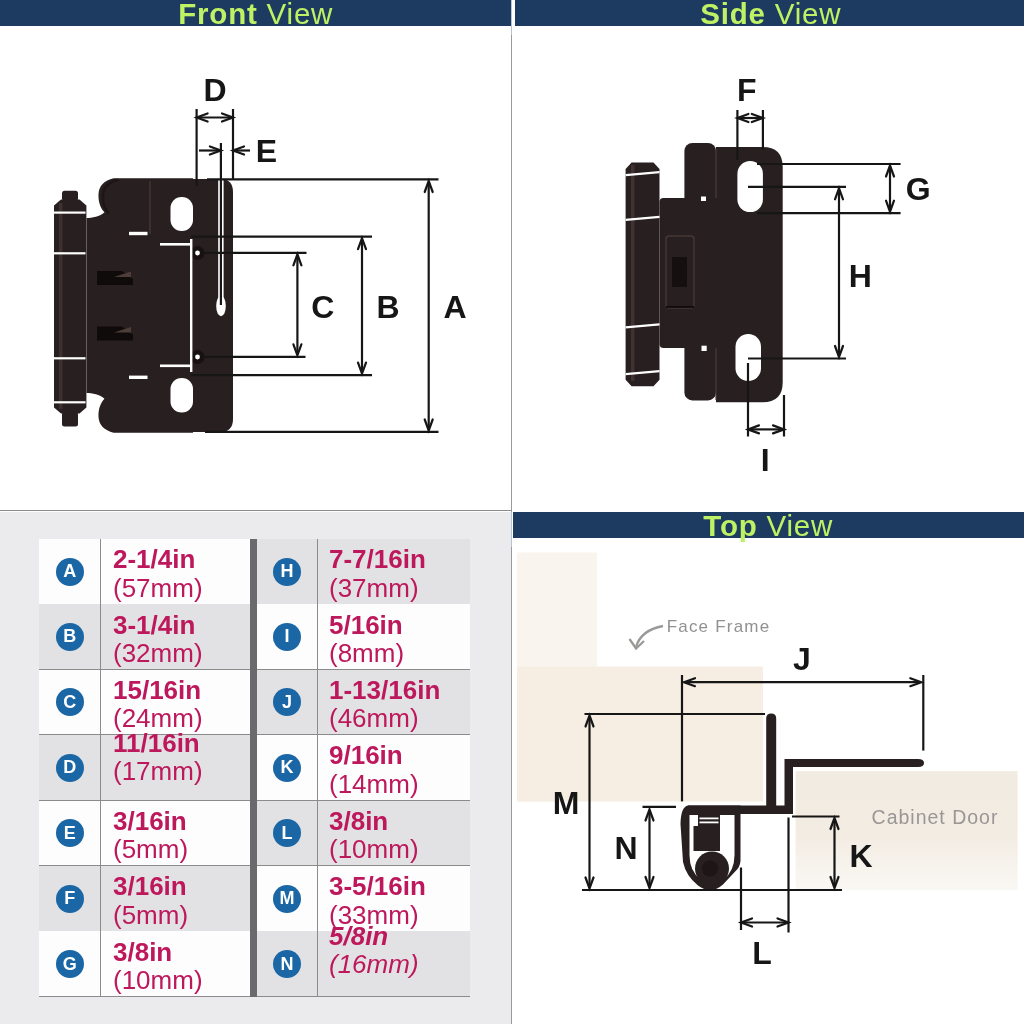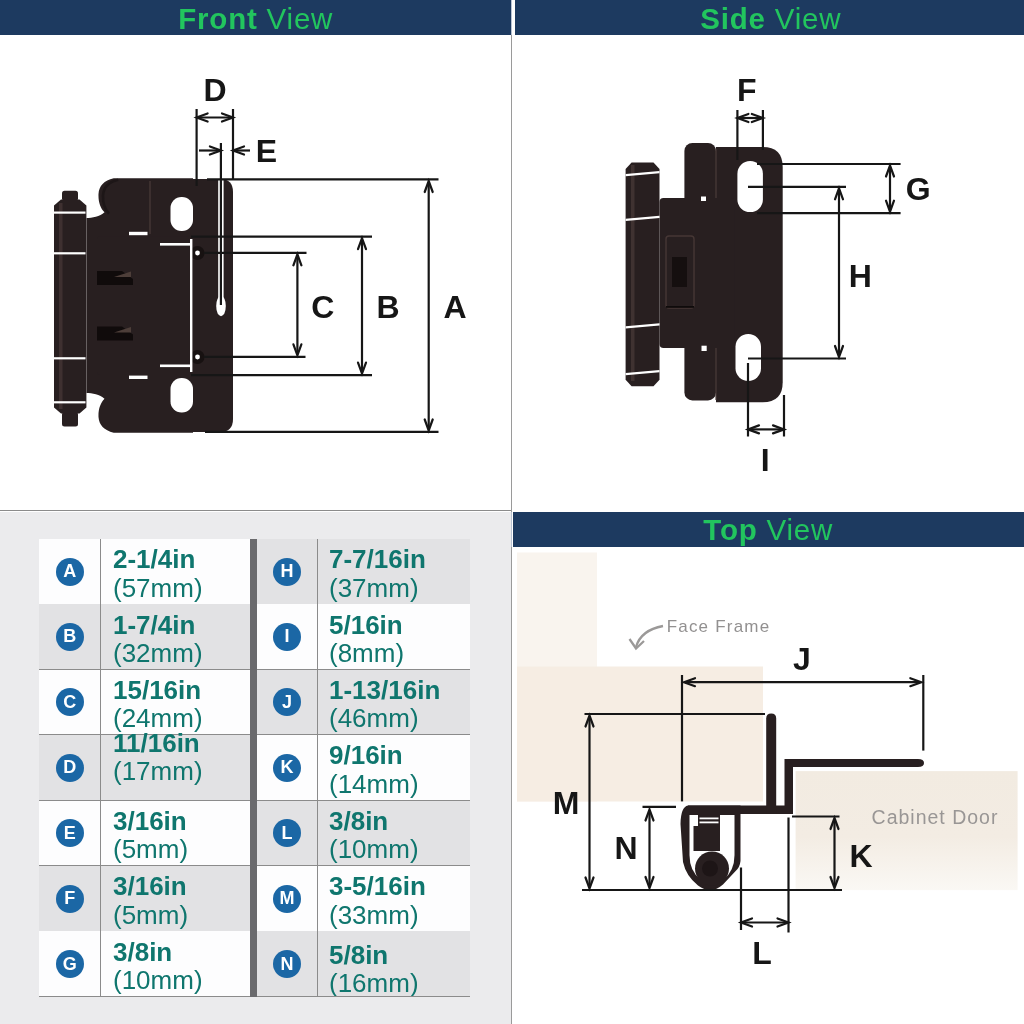--- a/index.html
+++ b/index.html
@@ -1,21 +1,21 @@
 <!DOCTYPE html>
 <html><head><meta charset="utf-8"><style>
 html,body{margin:0;padding:0;}
 #page{position:relative;width:1024px;height:1024px;background:#ffffff;overflow:hidden;font-family:"Liberation Sans",sans-serif;}
 .q{position:absolute;}
-.hdr{position:absolute;width:511.5px;height:35px;background:#1d3a60;color:#22c55e;display:flex;align-items:center;justify-content:center;font-size:29.5px;letter-spacing:0.8px;padding-top:2px;box-sizing:border-box;}
+.hdr{position:absolute;width:511.5px;height:26px;background:#1d3a60;color:#bef264;display:flex;align-items:center;justify-content:center;font-size:29.5px;letter-spacing:0.8px;padding-top:2px;box-sizing:border-box;}
 .hb{font-weight:bold;}
 .hl{font-weight:normal;}
 .cell{position:absolute;height:65.42px;}
 .circ{position:absolute;width:28px;height:28px;border-radius:50%;background:#1b67a5;color:#fff;font-size:18px;font-weight:bold;display:flex;align-items:center;justify-content:center;}
-.val{position:absolute;font-size:26px;line-height:28.6px;color:#0f766e;white-space:nowrap;}
+.val{position:absolute;font-size:26px;line-height:28.6px;color:#be185d;white-space:nowrap;}
 .val b{font-weight:bold;}
 </style></head>
 <body>
 <div id="page">
 <svg class="q" style="left:0;top:0" width="512" height="512" viewBox="0 0 512 512">
       <path d="M113.7,178.3
 C104,180.5 99,186 98.5,194
 C98.2,202 100.5,208.2 104.5,212.2
 C100,216.5 92,218 86.5,218
 L86.5,393
@@ -135,21 +135,21 @@
       <div class="circ" style="left:273.0px;top:46.0px;">H</div>
       <div class="val" style="left:113px;top:33.6px;"><b>2-1/4in</b><br>(57mm)</div>
       <div class="val" style="left:329px;top:33.6px;"><b>7-7/16in</b><br>(37mm)</div>
       <div style="position:absolute;left:39px;top:92.0px;width:430.7px;height:1.4px;background:#8b8b8b"></div>
       <div class="cell" style="left:39px;top:92.7px;width:61.3px;background:#e2e2e4"></div>
       <div class="cell" style="left:100.3px;top:92.7px;width:149.7px;background:#e2e2e4"></div>
       <div class="cell" style="left:256.5px;top:92.7px;width:61.1px;background:#fdfdfe"></div>
       <div class="cell" style="left:317.6px;top:92.7px;width:152.1px;background:#fdfdfe"></div>
       <div class="circ" style="left:55.7px;top:111.4px;">B</div>
       <div class="circ" style="left:273.0px;top:111.4px;">I</div>
-      <div class="val" style="left:113px;top:99.0px;"><b>1-7/4in</b><br>(32mm)</div>
+      <div class="val" style="left:113px;top:99.0px;"><b>3-1/4in</b><br>(32mm)</div>
       <div class="val" style="left:329px;top:99.0px;"><b>5/16in</b><br>(8mm)</div>
       <div style="position:absolute;left:39px;top:157.4px;width:430.7px;height:1.4px;background:#8b8b8b"></div>
       <div class="cell" style="left:39px;top:158.1px;width:61.3px;background:#fdfdfe"></div>
       <div class="cell" style="left:100.3px;top:158.1px;width:149.7px;background:#fdfdfe"></div>
       <div class="cell" style="left:256.5px;top:158.1px;width:61.1px;background:#e2e2e4"></div>
       <div class="cell" style="left:317.6px;top:158.1px;width:152.1px;background:#e2e2e4"></div>
       <div class="circ" style="left:55.7px;top:176.9px;">C</div>
       <div class="circ" style="left:273.0px;top:176.9px;">J</div>
       <div class="val" style="left:113px;top:164.4px;"><b>15/16in</b><br>(24mm)</div>
       <div class="val" style="left:329px;top:164.4px;"><b>1-13/16in</b><br>(46mm)</div>
@@ -181,21 +181,21 @@
       <div class="val" style="left:113px;top:360.7px;"><b>3/16in</b><br>(5mm)</div>
       <div class="val" style="left:329px;top:360.7px;"><b>3-5/16in</b><br>(33mm)</div>
       <div style="position:absolute;left:39px;top:419.1px;width:430.7px;height:1.4px;background:#8b8b8b"></div>
       <div class="cell" style="left:39px;top:419.8px;width:61.3px;background:#fdfdfe"></div>
       <div class="cell" style="left:100.3px;top:419.8px;width:149.7px;background:#fdfdfe"></div>
       <div class="cell" style="left:256.5px;top:419.8px;width:61.1px;background:#e2e2e4"></div>
       <div class="cell" style="left:317.6px;top:419.8px;width:152.1px;background:#e2e2e4"></div>
       <div class="circ" style="left:55.7px;top:438.5px;">G</div>
       <div class="circ" style="left:273.0px;top:438.5px;">N</div>
       <div class="val" style="left:113px;top:426.1px;"><b>3/8in</b><br>(10mm)</div>
-      <div class="val" style="left:329px;top:429px;"><b>5/8in</b><br>(16mm)</div>
+      <div class="val" style="left:329px;top:410px;font-style:italic;"><b>5/8in</b><br>(16mm)</div>
       <div style="position:absolute;left:39px;top:484.5px;width:430.7px;height:1.4px;background:#8b8b8b"></div>
       <div style="position:absolute;left:99.6px;top:27.3px;width:1.4px;height:457.9px;background:#8b8b8b"></div>
       <div style="position:absolute;left:316.9px;top:27.3px;width:1.4px;height:457.9px;background:#8b8b8b"></div>
       <div style="position:absolute;left:250px;top:27.3px;width:6.5px;height:457.9px;background:#6a6a6d"></div>
     </div>
 <svg class="q" style="left:512px;top:511.5px" width="512" height="513" viewBox="0 0 512 513">
       <rect x="5" y="40.5" width="80" height="249" fill="#f9f4ee"></rect>
       <rect x="5" y="154.5" width="246" height="135" fill="#f6ede3"></rect>
       <defs>
         <linearGradient id="doorg" x1="0" y1="0" x2="0" y2="1">

